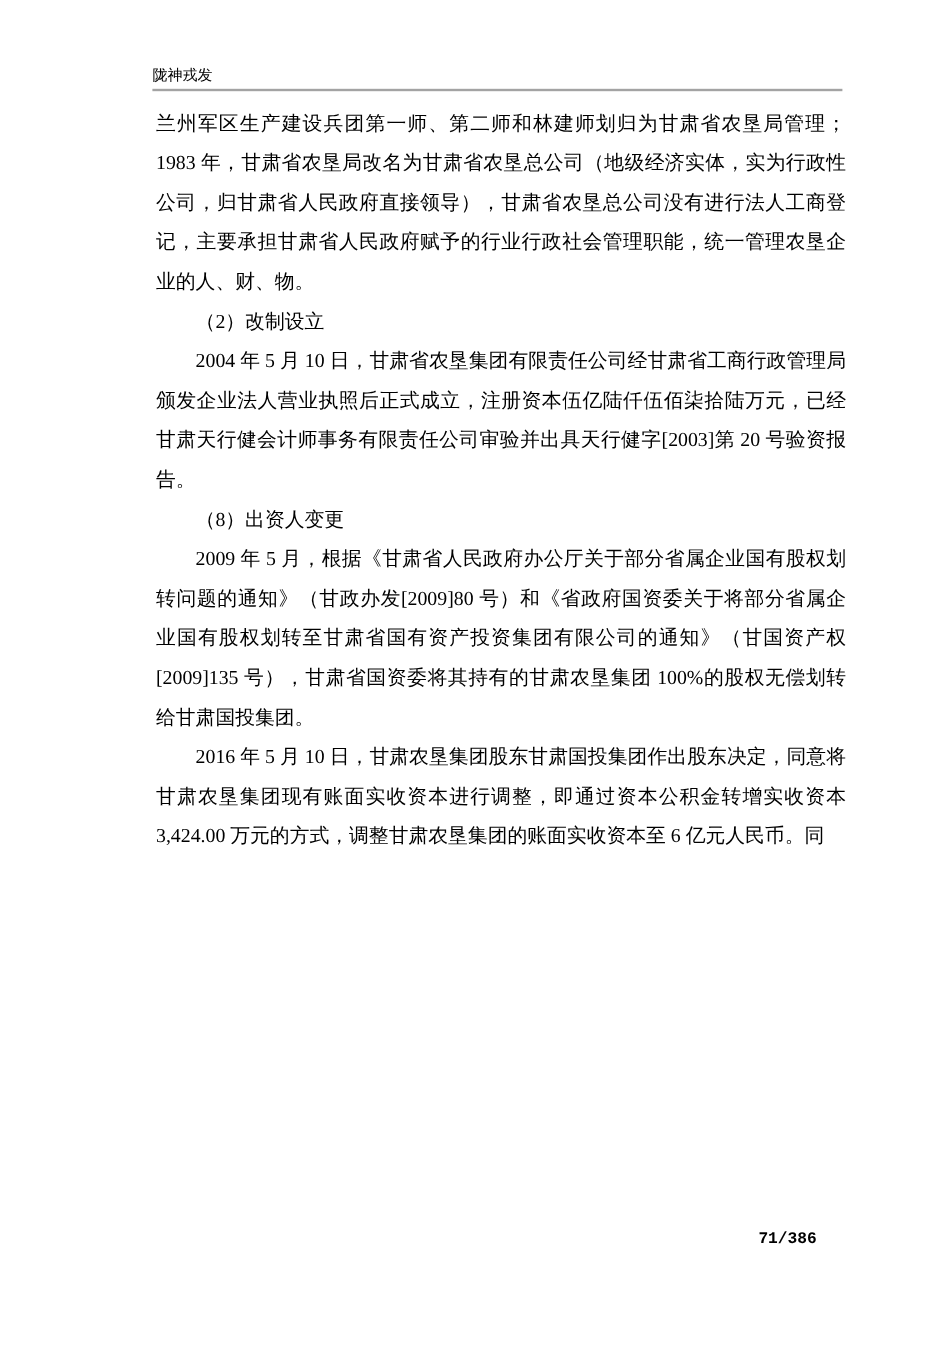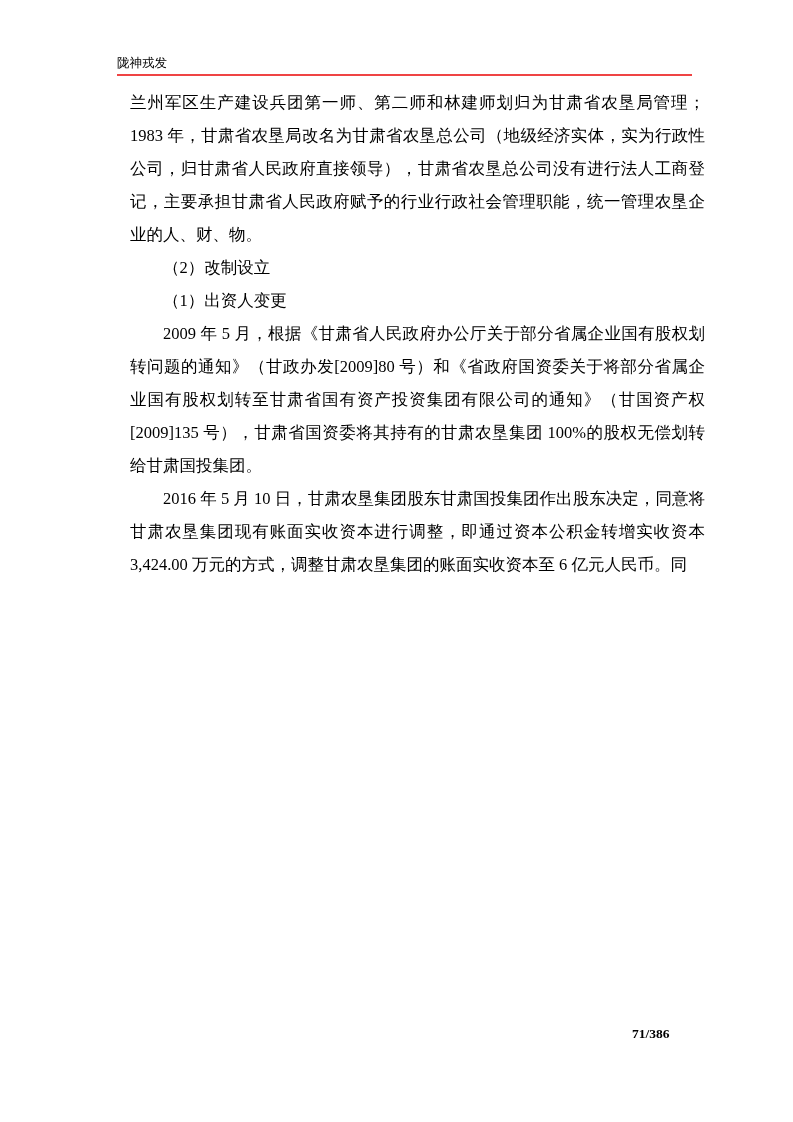--- a/index.html
+++ b/index.html
@@ -16,29 +16,29 @@
     color: #000000;
   }
   .page {
     position: absolute;
     inset: 0;
     background: #ffffff;
   }
   .doc-header {
     position: absolute;
     top: 56px;
-    left: 117px;
+    left: 127px;
     width: 575px;
     display: flex;
     justify-content: space-between;
     align-items: flex-end;
     font-size: 12.5px;
     line-height: 14px;
     padding-bottom: 4px;
-    border-bottom: 2px solid #ef4444;
+    border-bottom: 2px solid #a3a3a3;
     white-space: nowrap;
   }
   .doc-body {
     position: absolute;
     top: 86px;
     left: 130px;
     width: 575px;
     font-size: 16.5px;
     line-height: 33px;
     text-align: justify;
@@ -56,35 +56,37 @@
     text-align: left;
   }
   .doc-footer {
     position: absolute;
     top: 1026px;
     left: 632px;
     font-size: 13.5px;
     font-weight: bold;
     line-height: 15px;
     white-space: nowrap;
+    font-family: Liberation Mono, monospace;
   }
 </style>
 </head>
 <body>
 
 <div class="page">
 
   <div class="doc-header">
     <span>陇神戎发</span>
   </div>
 
   <div class="doc-body">
 
   <p class="paragraph no-indent">兰州军区生产建设兵团第一师、第二师和林建师划归为甘肃省农垦局管理；1983 年，甘肃省农垦局改名为甘肃省农垦总公司（地级经济实体，实为行政性公司，归甘肃省人民政府直接领导），甘肃省农垦总公司没有进行法人工商登记，主要承担甘肃省人民政府赋予的行业行政社会管理职能，统一管理农垦企业的人、财、物。</p>
       <p class="heading">（2）改制设立</p>
-      <p class="heading">（1）出资人变更</p>
+      <p class="paragraph">2004 年 5 月 10 日，甘肃省农垦集团有限责任公司经甘肃省工商行政管理局颁发企业法人营业执照后正式成立，注册资本伍亿陆仟伍佰柒拾陆万元，已经甘肃天行健会计师事务有限责任公司审验并出具天行健字[2003]第 20 号验资报告。</p>
+      <p class="heading">（8）出资人变更</p>
       <p class="paragraph">2009 年 5 月，根据《甘肃省人民政府办公厅关于部分省属企业国有股权划转问题的通知》（甘政办发[2009]80 号）和《省政府国资委关于将部分省属企业国有股权划转至甘肃省国有资产投资集团有限公司的通知》（甘国资产权[2009]135 号），甘肃省国资委将其持有的甘肃农垦集团 100%的股权无偿划转给甘肃国投集团。</p>
       <p class="paragraph">2016 年 5 月 10 日，甘肃农垦集团股东甘肃国投集团作出股东决定，同意将甘肃农垦集团现有账面实收资本进行调整，即通过资本公积金转增实收资本3,424.00 万元的方式，调整甘肃农垦集团的账面实收资本至 6 亿元人民币。同</p>
     </div>
 
   <div class="doc-footer"><span>71</span><span>/</span><span>386</span></div>
 
 </div>
 
 </body></html>

